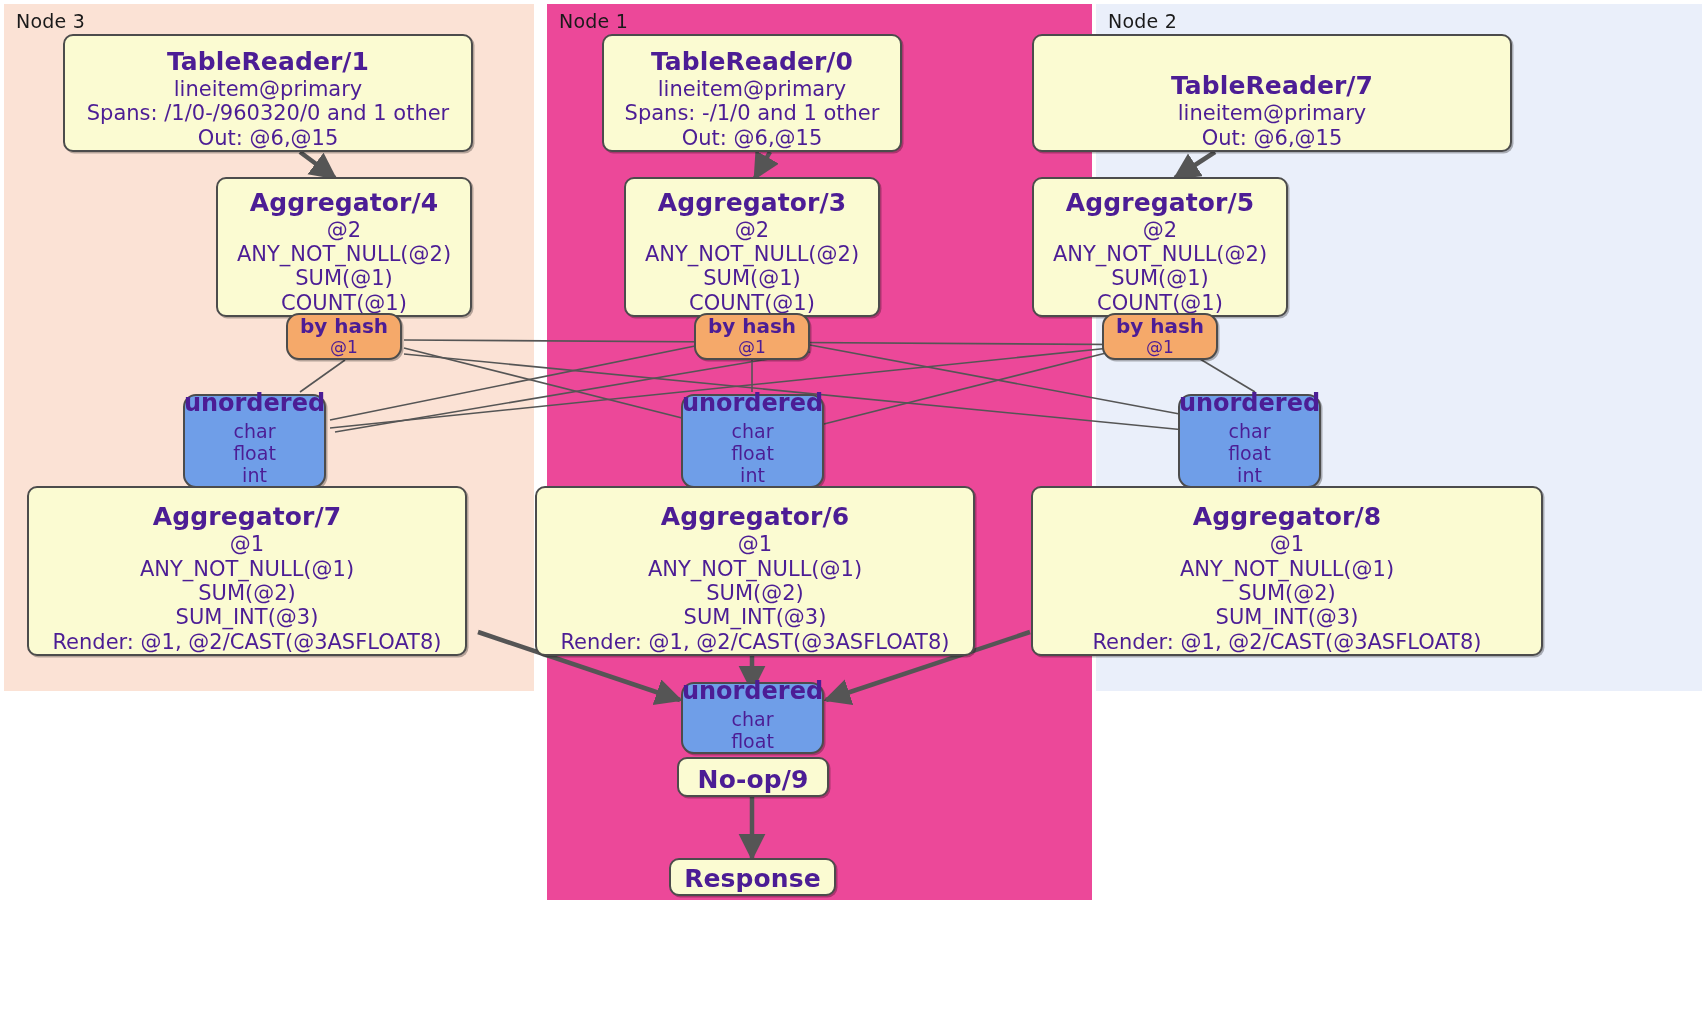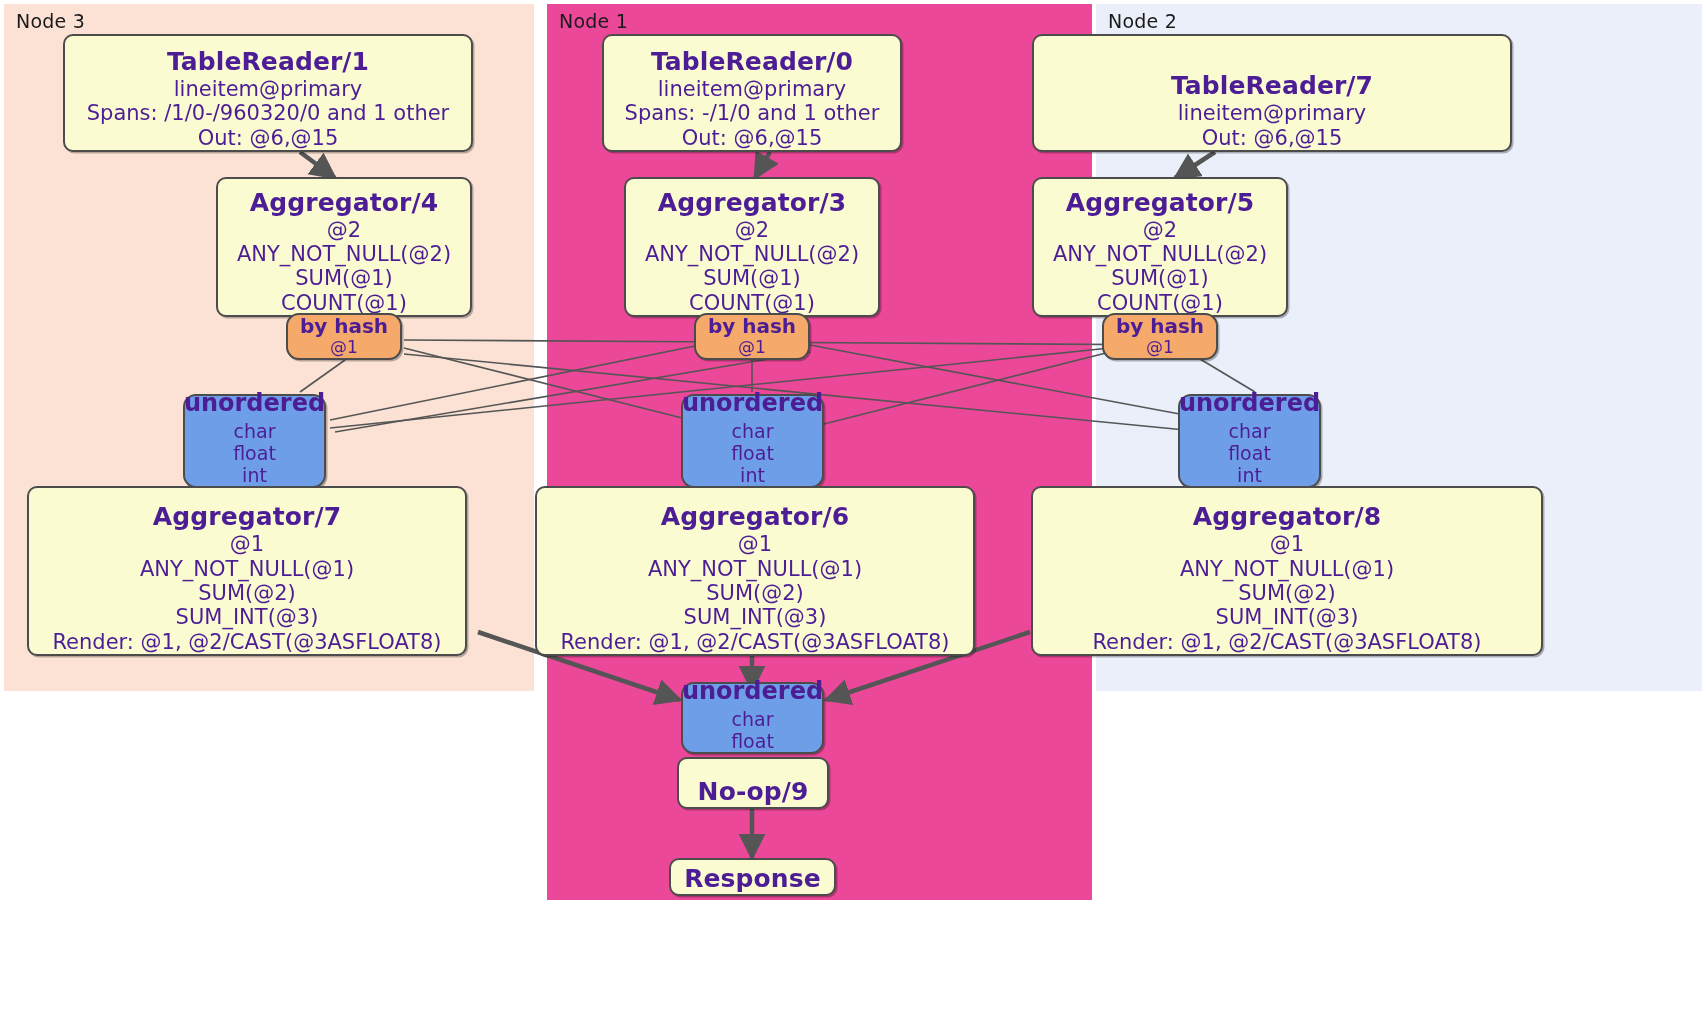--- a/index.html
+++ b/index.html
@@ -199,21 +199,21 @@
     <div class="ln">SUM_INT(@3)</div>
     <div class="ln">Render: @1, @2/CAST(@3ASFLOAT8)</div>
   </div>
 
   <div class="box sync" style="left:681px;top:682px;width:143px;height:72px;">
     <div class="title">unordered</div>
     <div class="ln">char</div>
     <div class="ln">float</div>
   </div>
 
-  <div class="box proc small-proc" style="left:677px;top:757px;width:152px;height:52px;">
+  <div class="box proc small-proc" style="left:677px;top:757px;width:152px;height:40px;">
     <div class="title">No-op/9</div>
   </div>
 
   <div class="box proc small-proc" style="left:669px;top:858px;width:167px;height:38px;">
     <div class="title">Response</div>
   </div>
 
 </div>
 
 </body></html>

